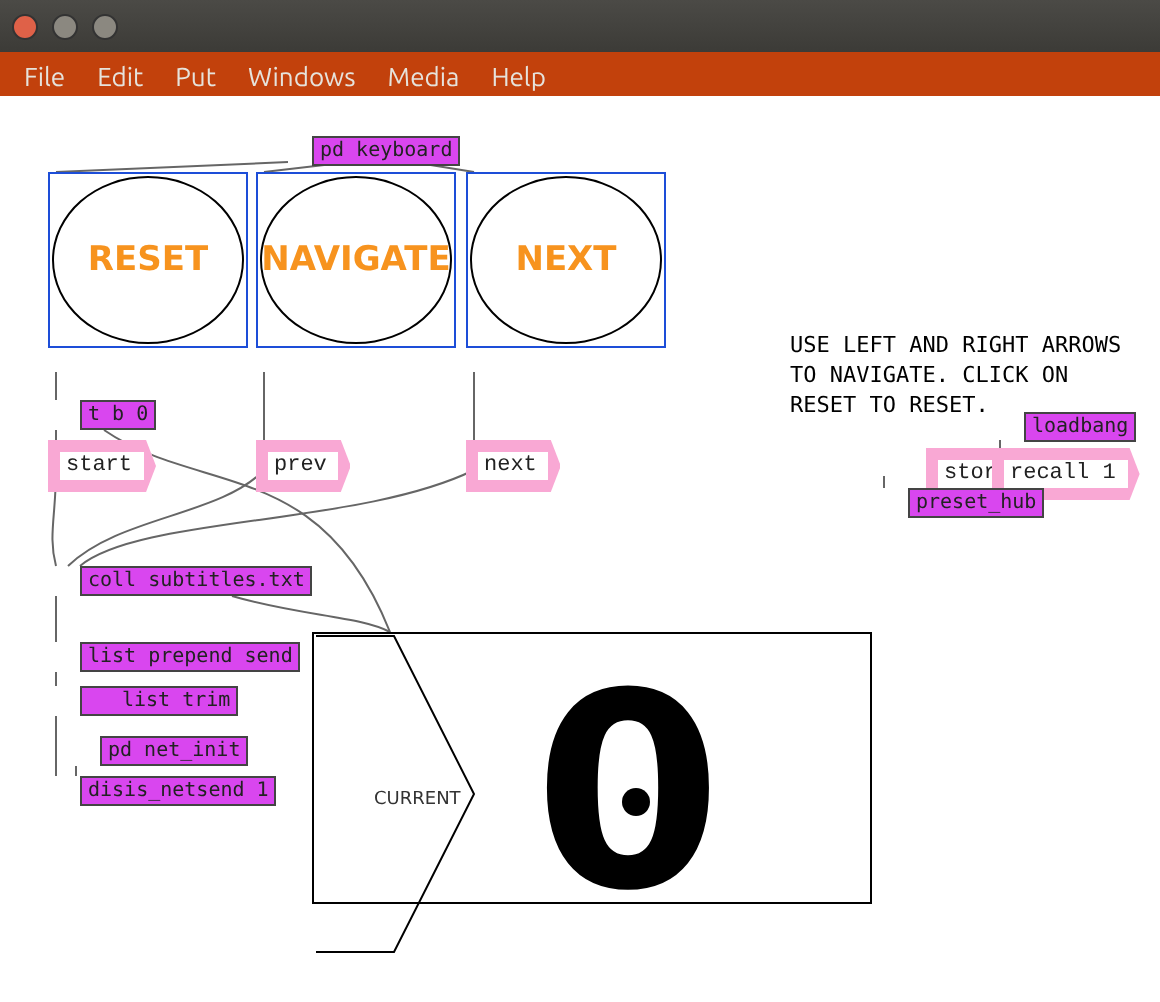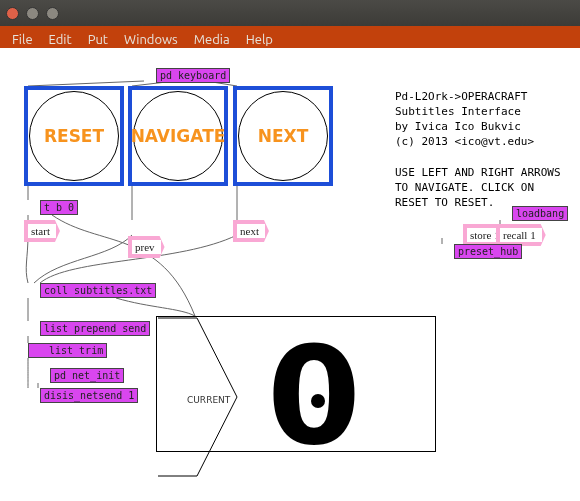--- a/index.html
+++ b/index.html
@@ -11,25 +11,25 @@
 .tb-btn.close { background:#df6148; }
 .tb-btn.min, .tb-btn.max { background:#8b8880; }
 .tb-title { margin-left:6px; color:#ddd6cd; }
 
 
 .menubar { height:22px; background:#c2410c; display:flex; align-items:flex-end; padding:0 4px; color:#e6e3dc; font-size:13px; }
 .menu-item { padding:2px 8px; cursor:default; }
 
 .canvas { position:absolute; top:48px; left:0; right:0; bottom:0; background:#fff; }
 
-.bang-box { position:absolute; width:100px; height:100px; border:4px solid #1d4ed8; background:#fff; }
+.bang-box { position:absolute; width:100px; height:88px; border:1px solid #1d4ed8; background:#fff; }
 .bang-box .circle { position:absolute; left:1px; top:1px; right:1px; bottom:1px; border:1px solid #000; border-radius:50%; display:flex; align-items:center; justify-content:center; font-family:"DejaVu Sans","Verdana",sans-serif; font-weight:bold; color:#f7931e; font-size:17px; letter-spacing:0px; }
 
 .pd-obj { position:absolute; font-family:"DejaVu Sans Mono","Courier New",monospace; font-size:10px; line-height:1; border:1px solid #444; background:#d946ef; padding:2px 3px 1px 3px; color:#222; white-space:nowrap;margin-left:16px; }
-.pd-msg { position:absolute; font-family:Liberation Serif, serif; font-size:11px; line-height:1; background:#fff; padding:2px 6px 1px 3px; color:#222; white-space:nowrap; border:4px solid #f9a8d4; clip-path: polygon(0 0, calc(100% - 5px) 0, 100% 50%, calc(100% - 5px) 100%, 0 100%); }
+.pd-msg { position:absolute; font-family:Liberation Mono, monospace; font-size:11px; line-height:1; background:#fff; padding:2px 6px 1px 3px; color:#222; white-space:nowrap; border:6px solid #f9a8d4; clip-path: polygon(0 0, calc(100% - 5px) 0, 100% 50%, calc(100% - 5px) 100%, 0 100%); }
 
 .infotext { position:absolute; font-family:"DejaVu Sans Mono","Courier New",monospace; font-size:11px; color:#000; line-height:1.35; white-space:pre; }
 
 .canvas-box { position:absolute; border:1px solid #000; background:#fff; }
 .current-label { position:absolute; font-family:"DejaVu Sans","Verdana",sans-serif; font-size:9px; color:#333; }
 
 .big-num { position:absolute; font-family:"DejaVu Sans","Verdana",sans-serif; font-weight:900; font-size:135px; color:#000; line-height:1; }
 
 .wires { position:absolute; left:0; top:0; pointer-events:none; }
 .wires path, .wires line { stroke:#666; stroke-width:1; fill:none; }
@@ -103,42 +103,38 @@
     <div class="circle">
         <span>NAVIGATE</span>
       </div>
   </div>
   <div class="bang-box" style="left:233px; top:38px;">
     <div class="circle">
         <span>NEXT</span>
       </div>
   </div>
 
-  <div class="infotext" style="left:395px; top:42px;"><span>Pd-L2Ork-&gt;OPERACRAFT</span>
-<span>Subtitles Interface</span>
-<span>by Ivica Ico Bukvic</span>
-<span>(c) 2013 &lt;ico@vt.edu&gt;</span></div>
 
   <div class="infotext" style="left:395px; top:118px;">USE LEFT AND RIGHT ARROWS
 TO NAVIGATE. CLICK ON
 RESET TO RESET.</div>
 
   <div class="pd-obj" style="left:24px; top:152px;">t b 0</div>
   <div class="pd-msg" style="left:24px; top:172px;">start</div>
-  <div class="pd-msg" style="left:128px; top:188px;">prev</div>
+  <div class="pd-msg" style="left:128px; top:172px;">prev</div>
   <div class="pd-msg" style="left:233px; top:172px;">next</div>
 
   <div class="pd-obj" style="left:496px; top:158px;">loadbang</div>
   <div class="pd-msg" style="left:438px; top:176px;margin-left:25px;">store 1</div>
   <div class="pd-msg" style="left:496px; top:176px;">recall 1</div>
   <div class="pd-obj" style="left:438px; top:196px;">preset_hub</div>
 
   <div class="pd-obj" style="left:24px; top:235px;">coll subtitles.txt</div>
   <div class="pd-obj" style="left:24px; top:273px;">list prepend send</div>
-  <div class="pd-obj" style="left:12px; top:295px;padding-left:20px;">list trim</div>
+  <div class="pd-obj" style="left:24px; top:295px;padding-left:20px;">list trim</div>
   <div class="pd-obj" style="left:34px; top:320px;">pd net_init</div>
   <div class="pd-obj" style="left:24px; top:340px;">disis_netsend 1</div>
 
   <div class="canvas-box" style="left:156px; top:268px; width:280px; height:136px;">
     <svg width="280" height="160" style="position:absolute;left:0;top:0">
       <polyline points="1,1 40,1 80,80 40,159 1,159" stroke="#000" fill="none"></polyline>
     </svg>
     <span class="current-label" style="left:30px; top:78px;">CURRENT</span>
     <span class="big-num" style="left:110px; top:12px;">0</span>
 

